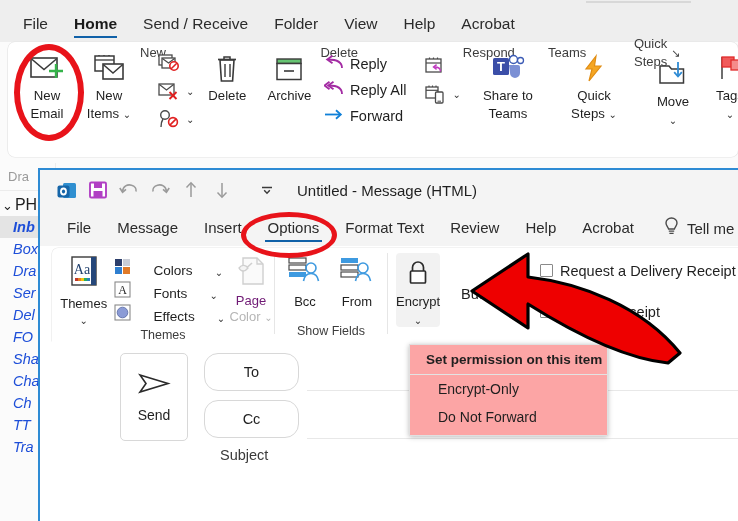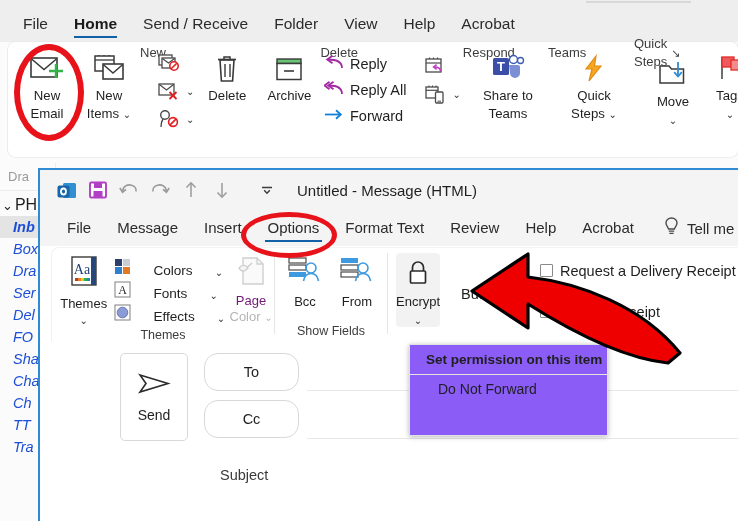--- a/index.html
+++ b/index.html
@@ -188,21 +188,21 @@
     border:6px solid #e8131a; border-radius:50%;
   }
   #ellipse-options {
     left:241px; top:212px; width:96px; height:46px;
     border:5.5px solid #e8131a; border-radius:50%;
   }
 
   
   #encrypt-menu {
     position:absolute; left:409px; top:344px; width:199px; height:92px;
-    background:#8b5cf6; box-shadow:0 1px 5px rgba(0,0,0,0.28);
+    background:#fca5a5; box-shadow:0 1px 5px rgba(0,0,0,0.28);
     border:1px solid #e0e0e0;
   }
   #encrypt-menu .hdr {
     font-size:13.5px; font-weight:bold; color:#1f1f1f;
     padding:7px 0 7px 16px; border-bottom:1px solid #e3e3e3;
   }
   #encrypt-menu .mi {
     font-size:14px; color:#1f1f1f; padding:6px 0 6px 28px;
   }
 </style>
@@ -730,27 +730,28 @@
     </div>
     <div class="field-line" style="left:255px;top:49px;width:433px;"></div>
     <div style="position:absolute;left:258px;top:22px;width:428px;height:24px;"></div>
 
     <div class="field-btn" style="left:152px;top:59px;">
       <span>Cc</span>
     </div>
     <div class="field-line" style="left:255px;top:97px;width:433px;"></div>
     <div style="position:absolute;left:258px;top:70px;width:428px;height:24px;"></div>
 
-    <div class="subject-lbl" style="left:168px;top:126px;">Subject</div>
+    <div class="subject-lbl" style="left:168px;top:106px;">Subject</div>
     <div style="position:absolute;left:258px;top:110px;width:428px;height:24px;"></div>
   </div>
 </div>
 
 <div id="encrypt-menu">
   <div class="hdr">Set permission on this item</div>
+  <div class="mi">Encrypt-Only</div>
   <div class="mi">Do Not Forward</div>
 </div>
 
 <div class="anno" id="ellipse-new-email"></div>
 <div class="anno" id="ellipse-options"></div>
 
 <svg class="anno" id="arrow-annotation" style="left:470px;top:250px;" width="268" height="120" viewBox="0 0 268 120">
   <path d="M 198 113
            C 150 108, 96 78, 58 54
            L 58 78

